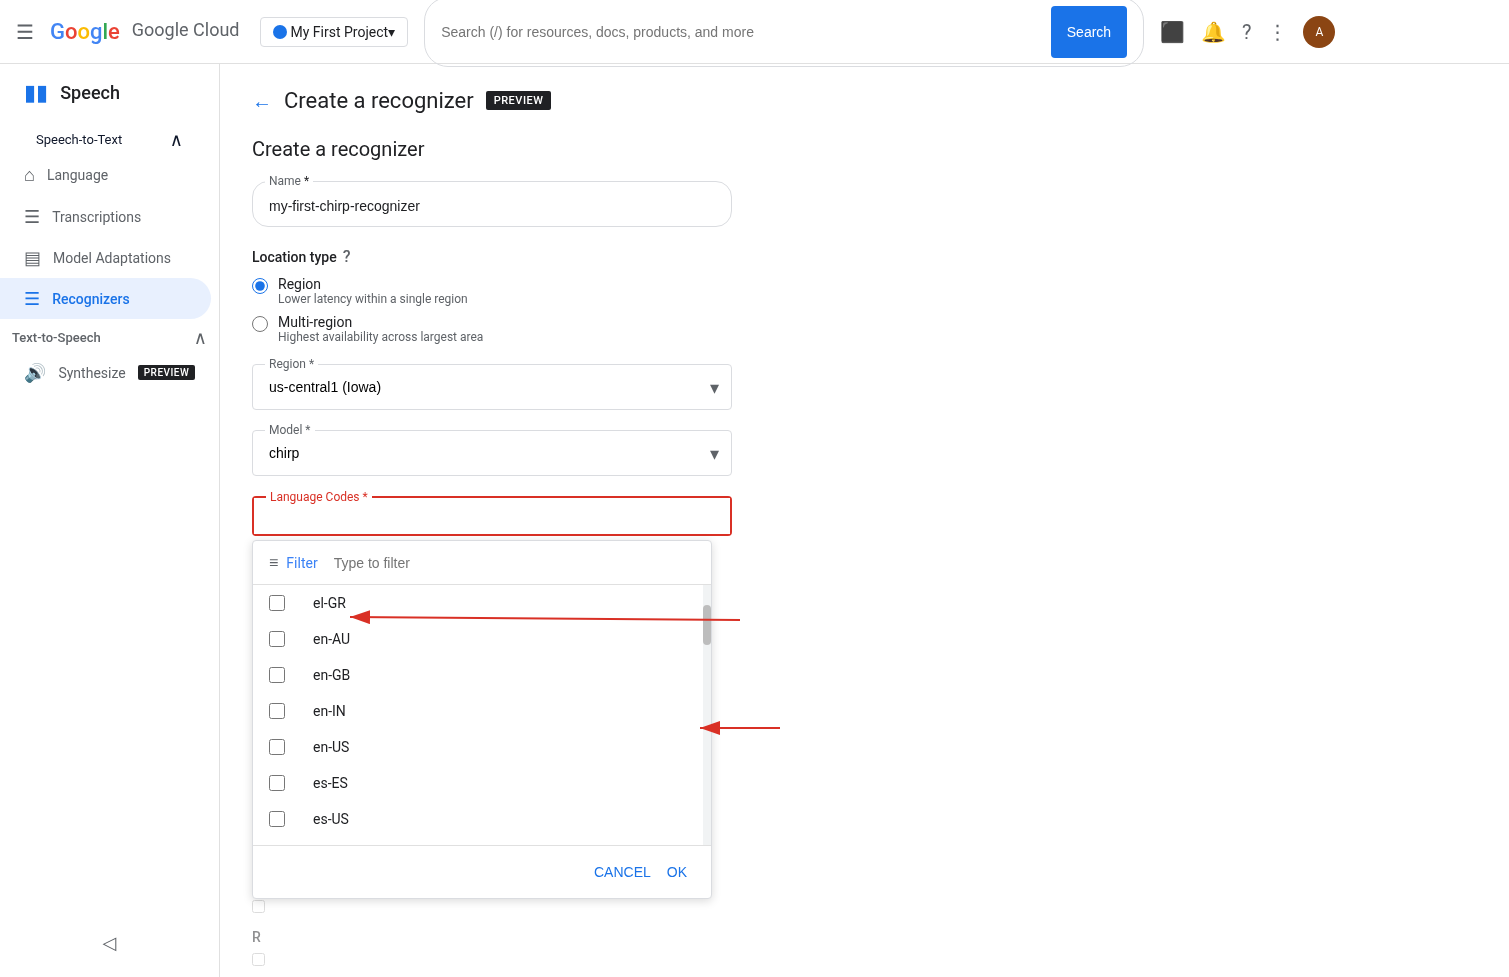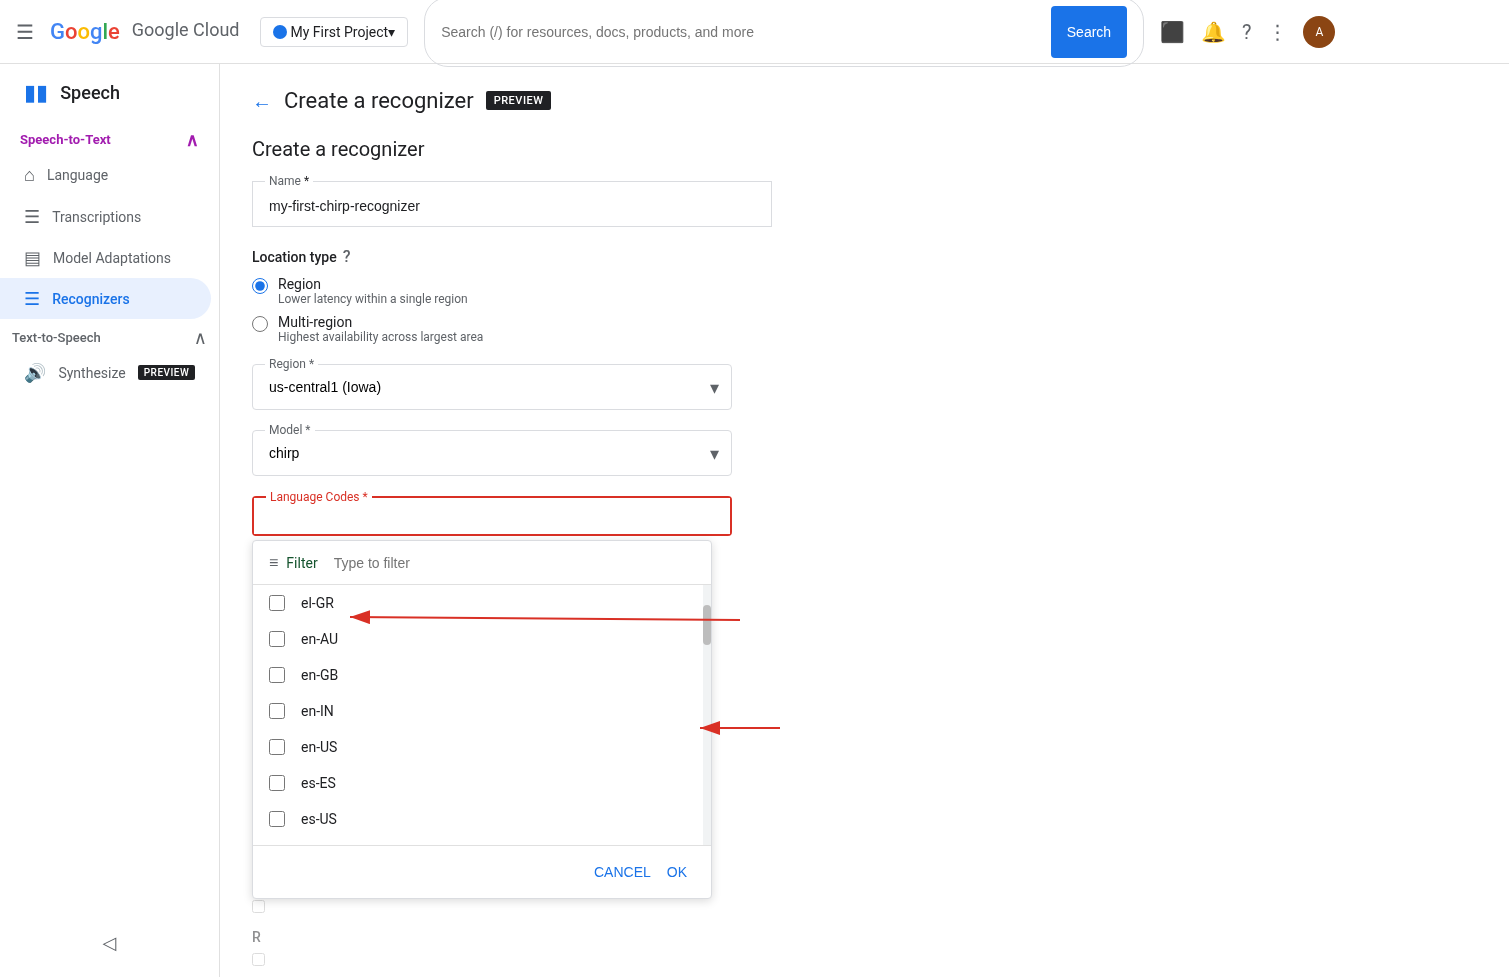--- a/index.html
+++ b/index.html
@@ -47,21 +47,21 @@
       width: 220px; min-height: calc(100vh - 64px); background: #fff;
       border-right: 1px solid #e0e0e0; position: fixed; top: 64px; left: 0;
       padding: 0 0 16px 0;
     }
     .sidebar-app-title {
       display: flex; align-items: center; gap: 12px; padding: 16px 24px;
       font-size: 18px; font-weight: 500; color: #202124;
     }
     .sidebar-app-icon { color: #1a73e8; font-size: 22px; }
     .sidebar-section-title {
-      font-size: 13px; color: #a21caf; padding: 8px 20px 4px; font-weight: 700;
+      font-size: 13px; color: #0f172a; padding: 8px 36px 4px; font-weight: 400;
       display: flex; align-items: center; justify-content: space-between;
     }
     .sidebar-section-title .chevron { font-size: 18px; }
     .sidebar-item {
       display: flex; align-items: center; gap: 12px; padding: 10px 24px;
       cursor: pointer; color: #5f6368; font-size: 14px;
       border-radius: 0 24px 24px 0; margin-right: 8px;
     }
     .sidebar-item.active { background: #e8f0fe; color: #1a73e8; font-weight: 500; }
     .sidebar-item.active .sidebar-icon { color: #1a73e8; }
@@ -89,21 +89,21 @@
 
     .form-section-title { font-size: 20px; font-weight: 400; margin-bottom: 20px; }
 
     .form-group { margin-bottom: 20px; }
     .text-input {
       width: 480px; padding: 14px 16px; border: 1px solid #dadce0; border-radius: 4px;
       font-size: 14px; color: #202124; outline: none;
     }
 
     .input-wrapper {
-      width: 520px; border: 1px solid #dadce0; border-radius: 0;
+      width: 480px; border: 1px solid #dadce0; border-radius: 16px;
       padding: 8px 28px 8px 16px; position: relative;
     }
     .input-field-label {
       font-size: 12px; color: #5f6368; position: absolute; top: -8px; left: 12px;
       background: #fff; padding: 0 4px;
     }
     .input-field-label .req { color: #202124; }
 
     
     .location-type { margin-bottom: 20px; }
@@ -154,21 +154,21 @@
       display: flex; align-items: center; gap: 8px; padding: 12px 16px;
       border-bottom: 1px solid #e0e0e0;
     }
     .filter-icon { color: #5f6368; font-size: 16px; }
     .filter-input {
       border: none; outline: none; font-size: 14px; color: #5f6368; flex: 1;
       background: transparent;
     }
     .options-list { max-height: 260px; overflow-y: auto; }
     .option-item {
-      display: flex; align-items: center; gap: 16px; padding: 10px 16px;
+      display: flex; align-items: center; gap: 28px; padding: 10px 16px;
       cursor: pointer;
     }
     .option-checkbox { width: 16px; height: 16px; accent-color: #1a73e8; cursor: pointer; }
     .option-label { font-size: 14px; color: #202124; }
     .popup-footer {
       display: flex; justify-content: flex-end; padding: 12px 16px;
       border-top: 1px solid #e0e0e0;
     }
     .footer-btn-cancel {
       color: #1a73e8; background: none; border: none; cursor: pointer;
@@ -331,21 +331,21 @@
         <span class="language-codes-label">
           <span>Language Codes</span>
           <span>*</span>
         </span>
         <input type="text" style="width: 100%; border: none; outline: none; padding: 10px 0px; font-size: 14px;">
       </div>
 
       <div class="dropdown-popup" style="top:44px; width:460px;">
         <div class="filter-row">
           <span class="filter-icon">≡</span>
-          <span style="font-size:14px;color:#14532d;margin-right:8px;">Filter</span>
+          <span style="font-size:14px;color:#3b82f6;margin-right:8px;">Filter</span>
           <input type="text" class="filter-input" placeholder="Type to filter" style="">
         </div>
         <div class="options-list" style="position:relative;">
           <div class="option-item">
             <input type="checkbox" class="option-checkbox" style="">
             <span class="option-label">el-GR</span>
           </div>
           <div class="option-item">
             <input type="checkbox" class="option-checkbox" style="">
             <span class="option-label">en-AU</span>

